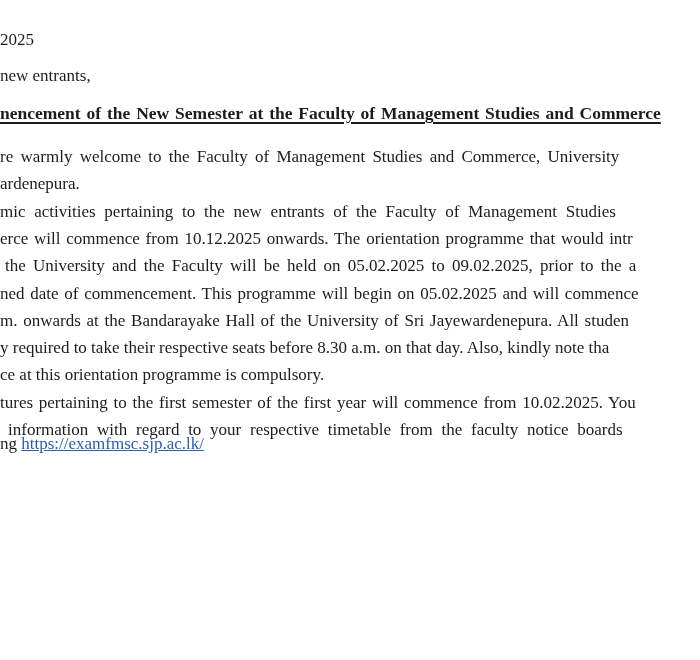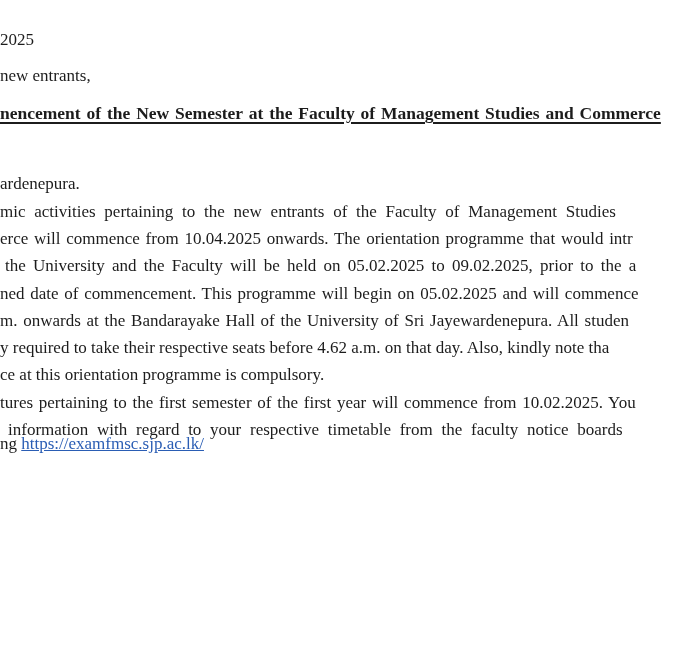--- a/index.html
+++ b/index.html
@@ -50,28 +50,29 @@
 <body>
 
 <div class="page">
 
   <div class="line" style="top:29px">2025</div>
 
   <div class="line" style="top:65px">new entrants,</div>
 
   <div class="line heading w1" style="top:103px">nencement of the New Semester at the Faculty of Management Studies and Commerce</div>
 
+  <div class="line w2" style="top:146px">re warmly welcome to the Faculty of Management Studies and Commerce, University</div>
   <div class="line" style="top:173px">ardenepura.</div>
 
   <div class="line w3" style="top:201px">mic activities pertaining to the new entrants of the Faculty of Management Studies</div>
-  <div class="line w1" style="top:228px">erce will commence from 10.04.2025 onwards. The orientation programme that would intr</div>
+  <div class="line w1" style="top:228px">erce will commence from 10.12.2025 onwards. The orientation programme that would intr</div>
   <div class="line w2 indent-sm" style="top:255px">the University and the Faculty will be held on 05.02.2025 to 09.02.2025, prior to the a</div>
   <div class="line w1" style="top:283px">ned date of commencement. This programme will begin on 05.02.2025 and will commence</div>
   <div class="line w1" style="top:310px">m. onwards at the Bandarayake Hall of the University of Sri Jayewardenepura. All studen</div>
-  <div class="line" style="top:337px">y required to take their respective seats before 4.62 a.m. on that day. Also, kindly note tha</div>
+  <div class="line" style="top:337px">y required to take their respective seats before 8.30 a.m. on that day. Also, kindly note tha</div>
   <div class="line" style="top:364px">ce at this orientation programme is compulsory.</div>
 
   <div class="line w1" style="top:392px">tures pertaining to the first semester of the first year will commence from 10.02.2025. You</div>
   <div class="line w3 indent-md" style="top:419px">information with regard to your respective timetable from the faculty notice boards</div>
 
   <div class="line" style="top:433px">
     <span>ng</span>
     <a class="doc-link">https://examfmsc.sjp.ac.lk/</a>
   </div>
 

